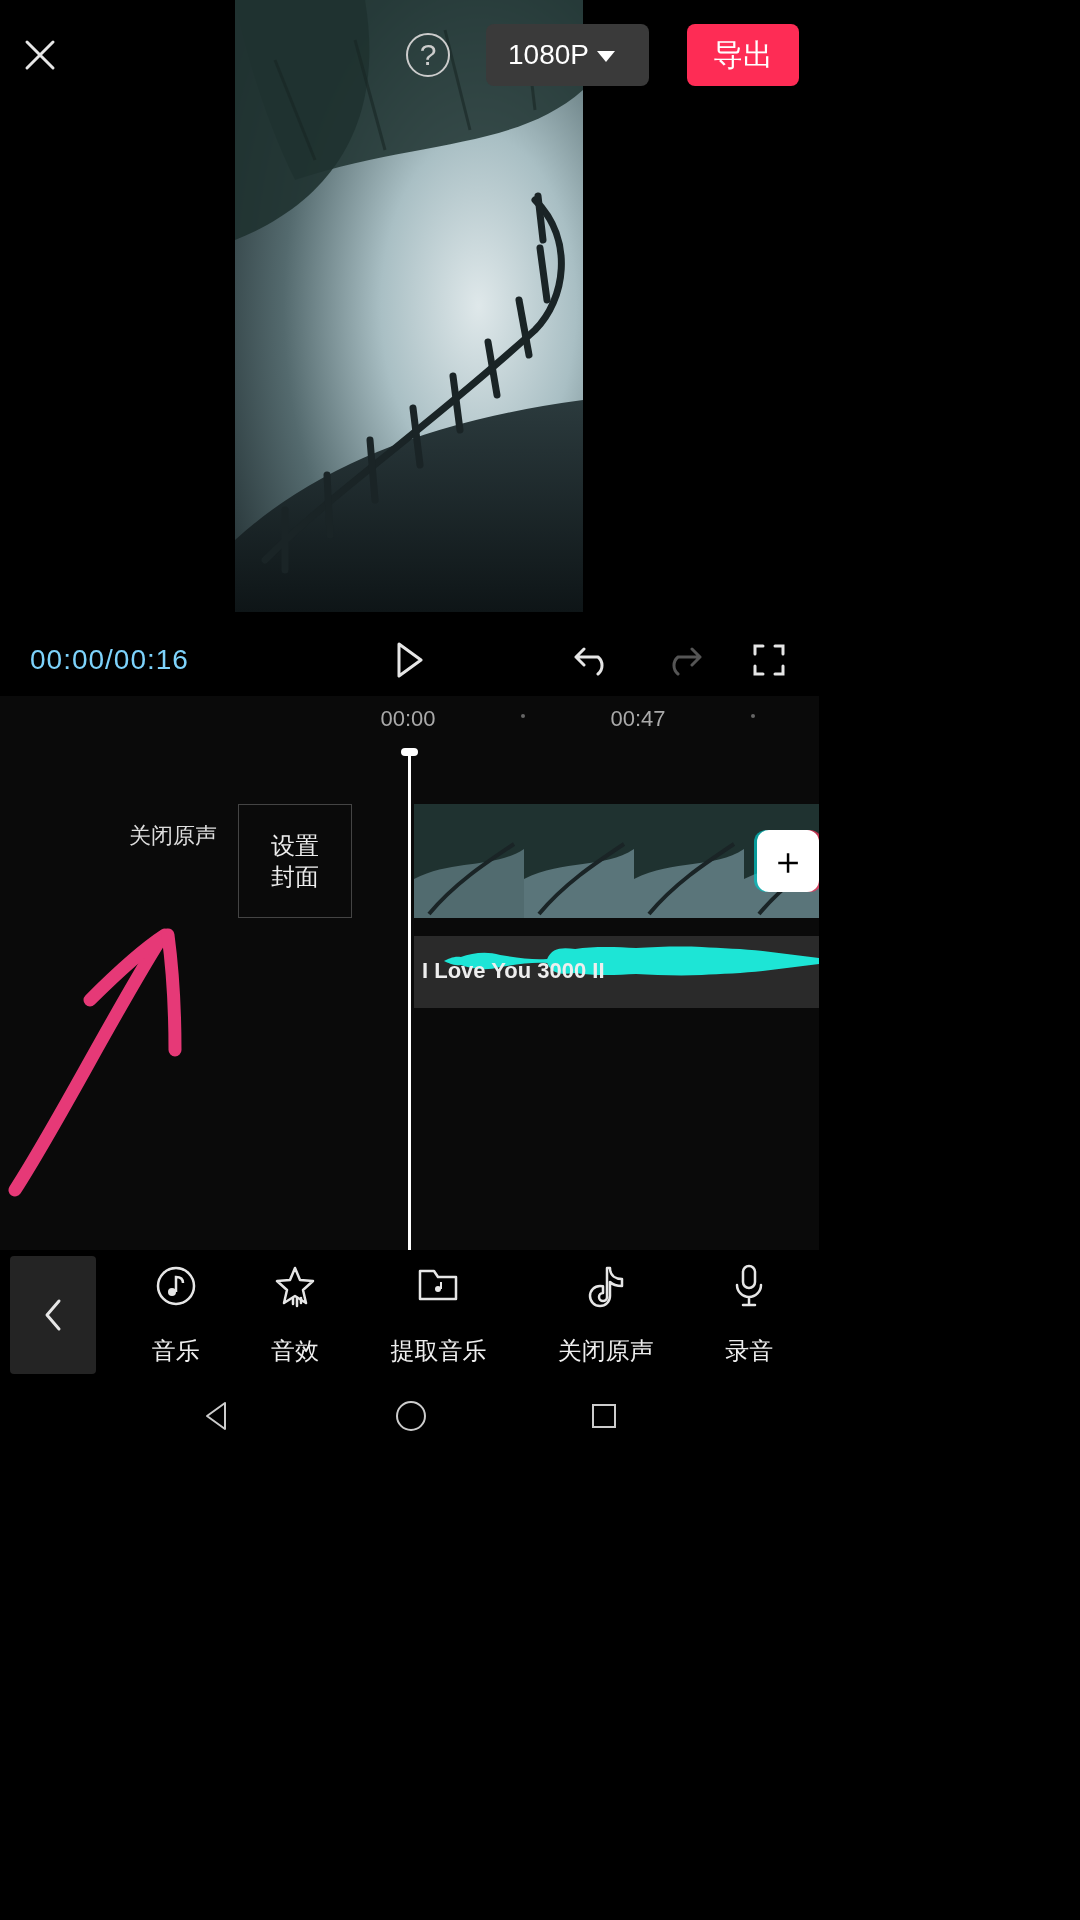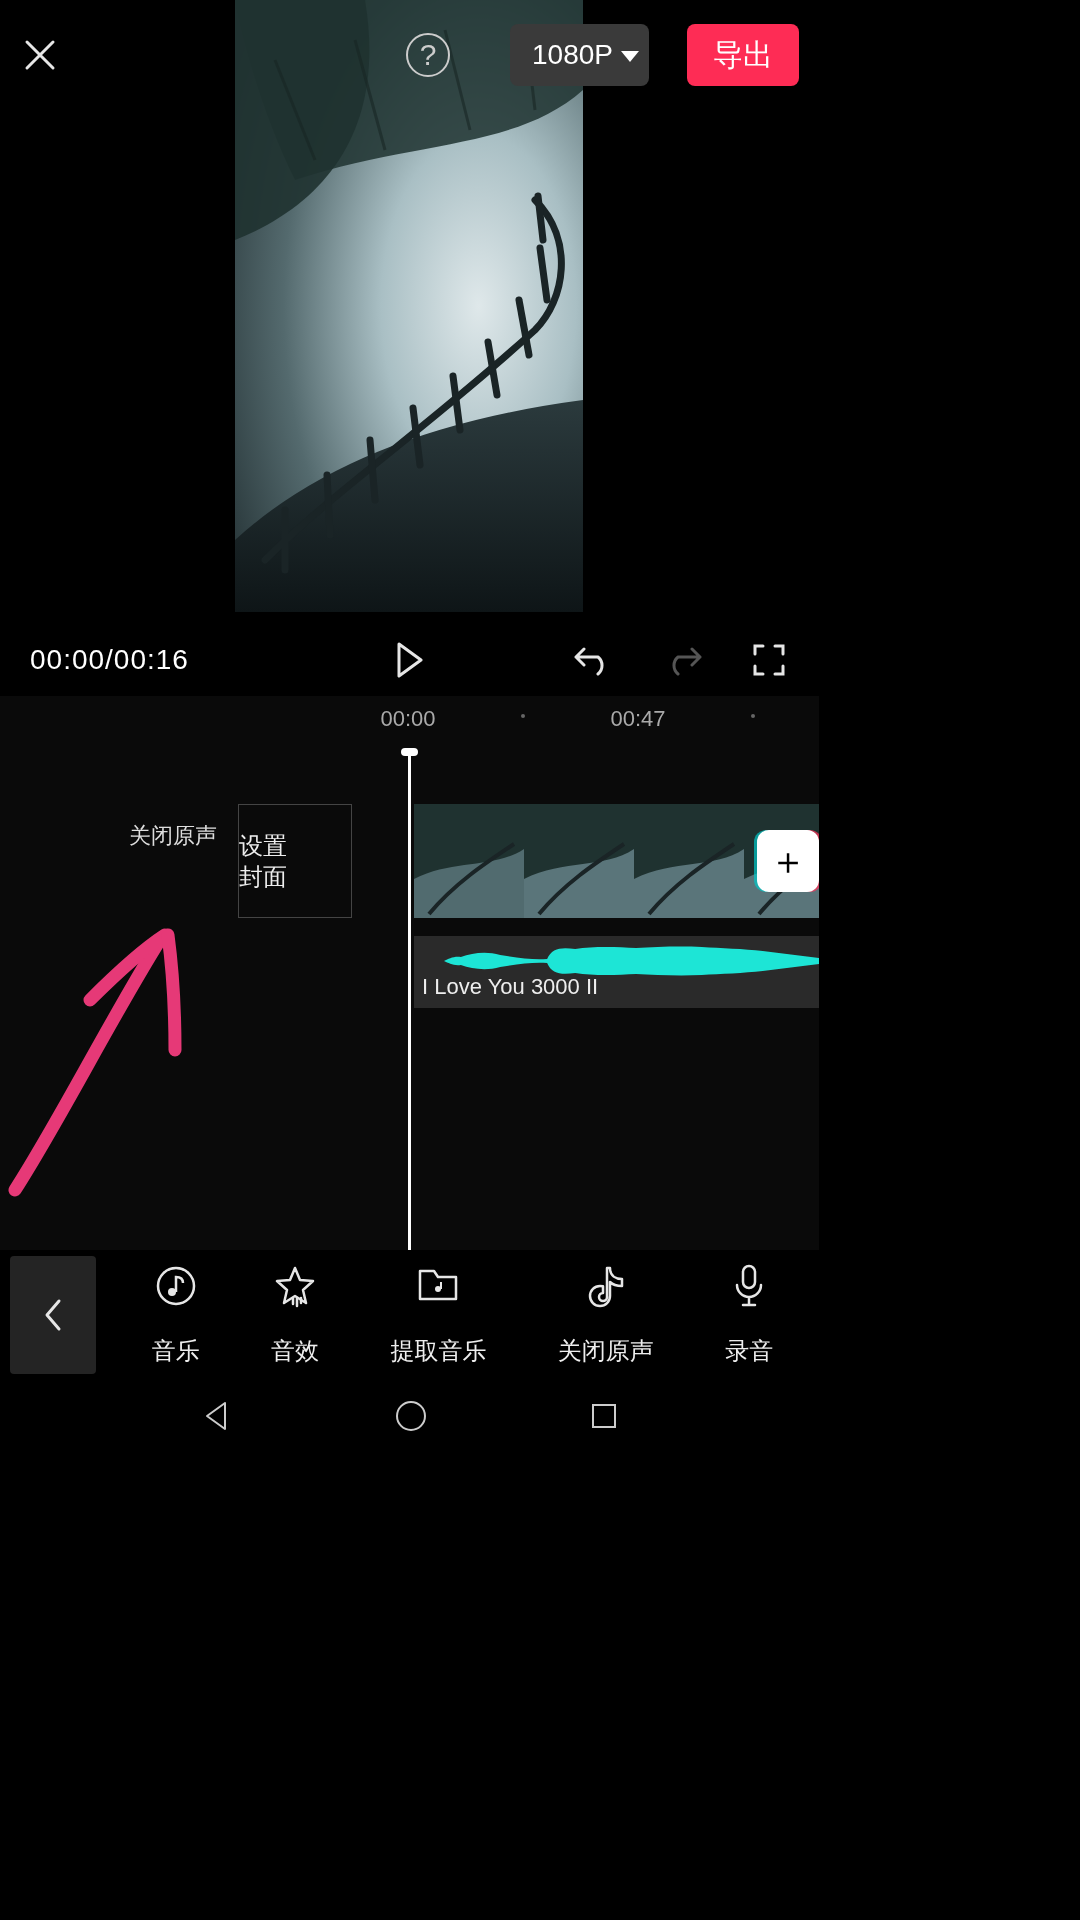--- a/index.html
+++ b/index.html
@@ -37,21 +37,21 @@
     border: 2.5px solid #ccc;
     border-radius: 50%;
     display: flex; align-items: center; justify-content: center;
     color: #ccc; font-size: 30px; font-weight: 400;
     cursor: pointer;
   }
   .res-btn {
     position: absolute;
     right: 170px;
     height: 62px;
-    padding: 0 10px 0 22px;
+    padding: 0 34px 0 22px;
     background: #3a3a3a;
     border-radius: 8px;
     display: flex; align-items: center; gap: 8px;
     font-size: 28px;
     cursor: pointer;
   }
   .res-btn .triangle-down {
     width: 0; height: 0;
     border-left: 9px solid transparent;
     border-right: 9px solid transparent;
@@ -86,21 +86,21 @@
     position: absolute;
     top: 630px;
     left: 0; right: 0;
     height: 60px;
     display: flex;
     align-items: center;
     padding: 0 30px;
   }
   .time-text {
     font-size: 28px;
-    color: #ffffff;
+    color: #7dd3fc;
     letter-spacing: 1px;
   }
   .play-btn {
     position: absolute;
     left: 390px;
     width: 40px; height: 40px;
     display: flex; align-items: center; justify-content: center;
     cursor: pointer;
   }
   .undo-btn, .redo-btn {
@@ -160,21 +160,21 @@
     white-space: nowrap;
   }
 
   .cover-thumb {
     position: absolute;
     top: 108px;
     left: 238px;
     width: 114px;
     height: 114px;
     border: 1px solid #444;
-    display: flex; align-items: center; 
+    display: flex; align-items: center; justify-content: center;
     text-align: center;
     font-size: 24px;
     line-height: 1.3;
     color: #eee;
     cursor: pointer;
   }
   .cover-thumb svg { position: absolute; inset: 0; z-index: -1; }
 
   .clips {
     position: absolute;
@@ -214,24 +214,25 @@
   }
   .waveform {
     position: absolute;
     top: 10px;
     left: 30px;
     right: 0;
     height: 30px;
   }
   .audio-label {
     position: absolute;
-    bottom: 8px;
+    bottom: 24px;
     left: 8px;
     font-size: 22px;
     color: #eee;
+    font-weight: bold;
   }
 
   .playhead {
     position: absolute;
     left: 408px;
     top: 56px;
     bottom: 10px;
     width: 3px;
     background: #fff;
     border-radius: 2px;

